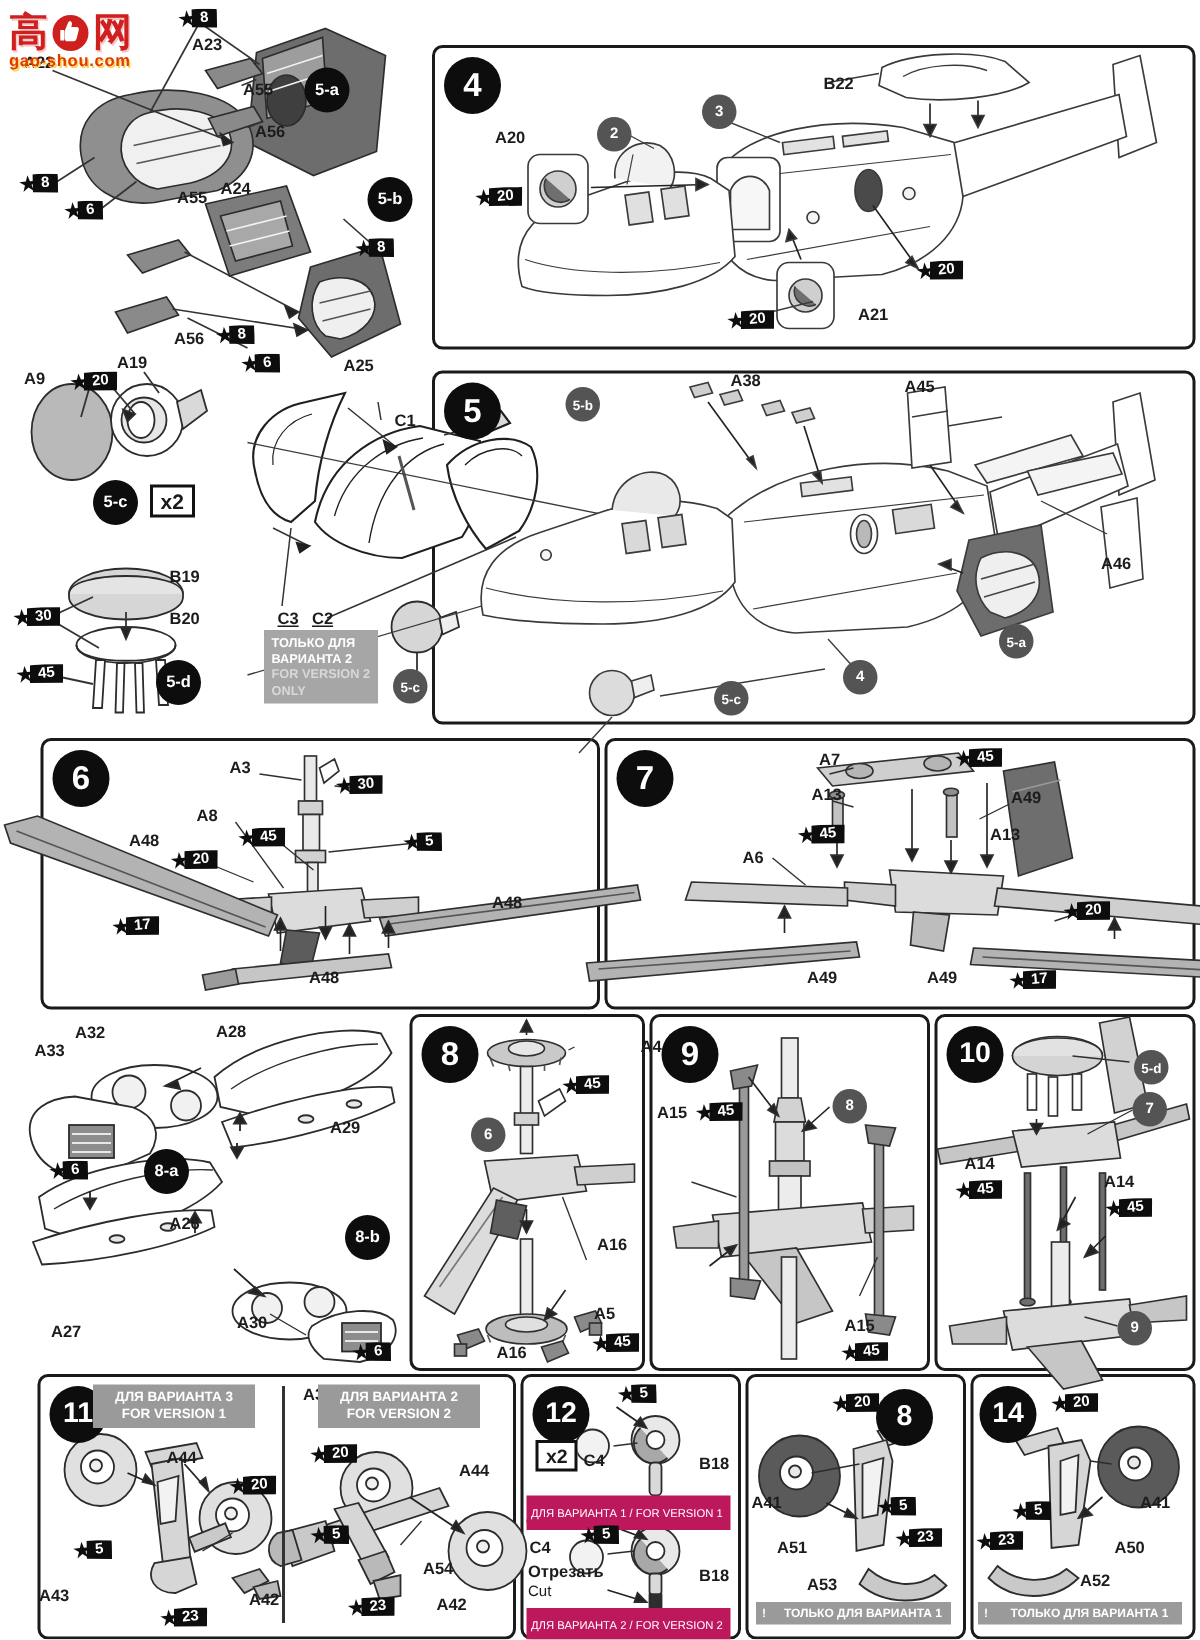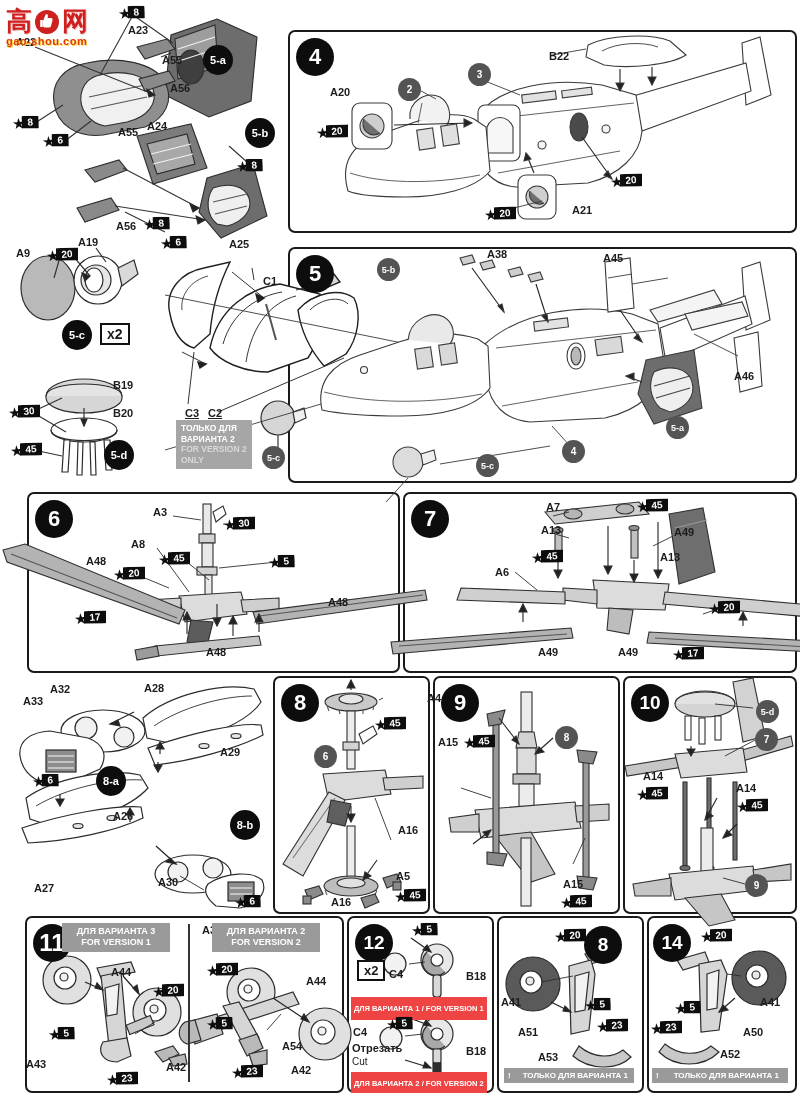--- a/index.html
+++ b/index.html
@@ -16,21 +16,21 @@
       display:flex;align-items:center;justify-content:center;font-weight:bold;font-size:10px;z-index:6;}
   .lbl{position:absolute;font-size:11px;font-weight:bold;color:#1c1c1c;z-index:6;white-space:nowrap;}
   .sb{position:absolute;display:flex;align-items:center;transform:rotate(-5deg);z-index:7;}
   .sb .st{color:#0d0d0d;font-size:15px;line-height:1;margin-right:-4px;font-style:normal;}
   .sb .nm{background:#0d0d0d;color:#fff;font-weight:bold;font-size:10px;line-height:1;
           padding:2px 6px;clip-path:polygon(5% 0,100% 12%,95% 100%,0 88%);}
   .x2box{position:absolute;border:2px solid #111;background:#fff;font-weight:bold;font-size:14px;
          padding:1px 5px;z-index:6;}
   .hdr2{position:absolute;background:#9a9a9a;color:#fff;font-weight:bold;font-size:9px;line-height:1.25;
         text-align:center;padding:3px 4px;z-index:6;white-space:nowrap;}
-  .bar1{position:absolute;background:#ef4444;color:#fff;font-weight:bold;font-size:7.5px;
+  .bar1{position:absolute;background:#be185d;color:#fff;font-weight:normal;font-size:7.5px;
         padding:7px 3px;z-index:6;white-space:nowrap;}
   .bar-ex{position:absolute;background:#9a9a9a;color:#fff;font-weight:bold;font-size:8px;display:flex;
         align-items:center;z-index:6;}
   .bar-ex .ex{margin:0 6px 0 4px;}
   .bar-ex .tx{flex:1;text-align:center;}
   .onlybox{position:absolute;background:#a6a6a6;padding:3px 5px;font-weight:bold;font-size:8.5px;
         line-height:1.25;z-index:6;white-space:nowrap;}
   .onlybox .w{color:#fff;}
   .onlybox .d{color:#d8d8d8;}
   .vline{position:absolute;width:1.5px;background:#333;z-index:5;}
@@ -596,21 +596,21 @@
     </div>
   <div class="stc" style="left:281px;top:684px;">
       <span>8</span>
     </div>
   <div class="stc" style="left:441px;top:684px;">
       <span>9</span>
     </div>
   <div class="stc" style="left:631px;top:684px;font-size:19px;">
       <span>10</span>
     </div>
-  <div class="stc" style="left:33px;top:924px;font-size:24px;">
+  <div class="stc" style="left:33px;top:924px;font-size:19px;">
       <span>11</span>
     </div>
   <div class="stc" style="left:355px;top:924px;font-size:19px;">
       <span>12</span>
     </div>
   <div class="stc" style="left:584px;top:926px;font-size:19px;">
       <span>8</span>
     </div>
   <div class="stc" style="left:653px;top:924px;font-size:19px;">
       <span>14</span>

